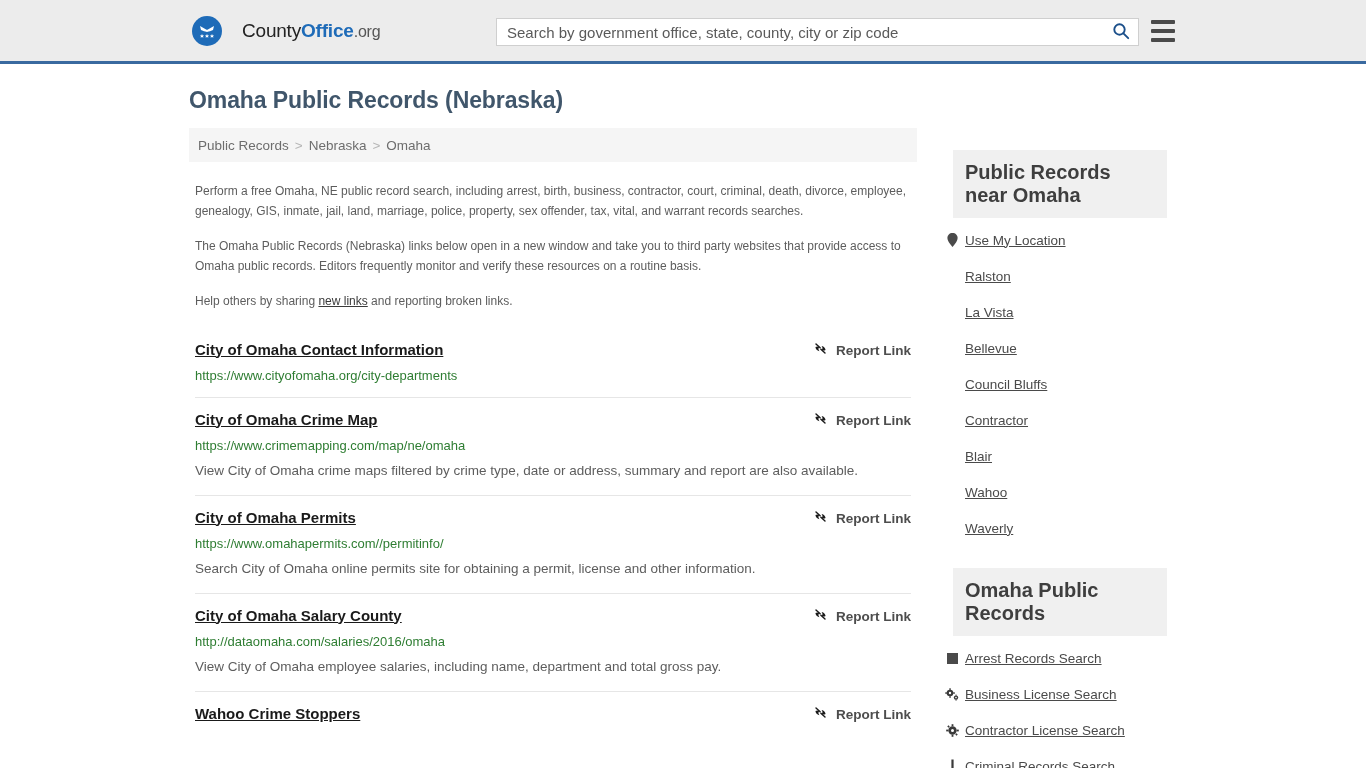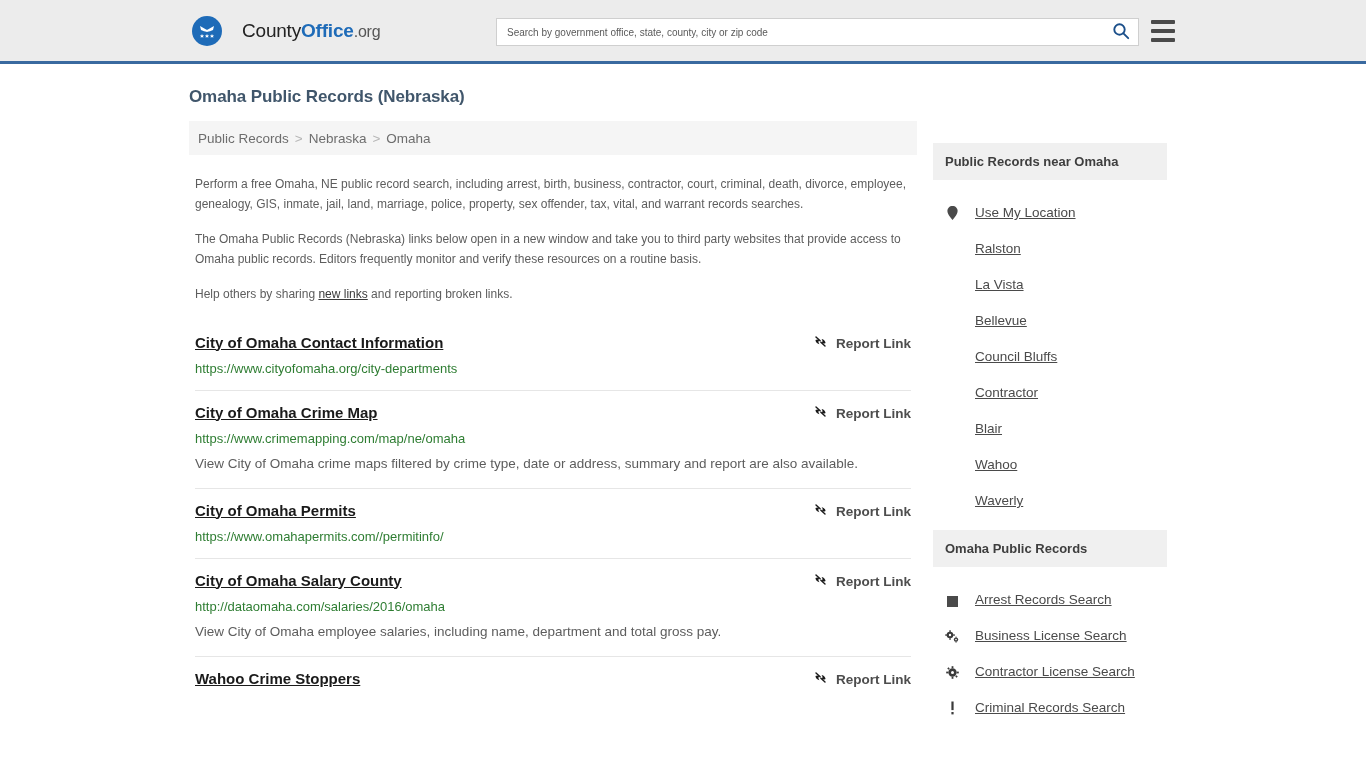--- a/index.html
+++ b/index.html
@@ -59,21 +59,21 @@
     display: flex;
     align-items: center;
   }
   .search-input {
     flex: 1 1 auto;
     border: 0;
     outline: none;
     height: 42px;
     padding: 16px 10px;
     font-family: "Liberation Sans", sans-serif;
-    font-size: 10px;
+    font-size: 15px;
     color: #333333;
     background: transparent;
   }
   .search-input::placeholder { color: #5a5a5a; opacity: 1; }
   .search-btn {
     border: 0; background: transparent;
     width: 34px; height: 26px;
     display: flex; align-items: center; justify-content: center;
     cursor: pointer; padding: 0;
   }
@@ -104,21 +104,21 @@
   }
   .content-row {
     display: flex;
     align-items: flex-start;
     gap: 16px;
   }
   .main-col { width: 728px; flex: 0 0 728px; }
   .side-col { width: 234px; flex: 0 0 234px; }
 
   .page-title {
-    font-size: 17px;
+    font-size: 23px;
     font-weight: bold;
     color: #40566b;
     margin: 23px 0 14px 0;
     letter-spacing: -0.1px;
   }
 
   .breadcrumb {
     background: #f5f5f5;
     height: 34px;
     display: flex;
@@ -190,31 +190,32 @@
     font-size: 13.5px;
     color: #5d5d5d;
     margin-top: 6px;
     line-height: 22px;
   }
 
   
   .side-box { margin-bottom: 0; }
   .side-title {
     background: #f0f0f0;
-    font-size: 13px;
+    font-size: 20px;
     font-weight: bold;
     color: #3e3e3e;
     padding: 11px 12px;
     margin-top: 22px;
+    margin-left: 20px;
   }
   .side-list { list-style: none; margin: 0; padding: 4px 0 0 12px; }
   .side-list li {
     display: flex;
-    align-items: flex-end;
-    gap: 16px;
+    align-items: center;
+    gap: 6px;
     height: 36px;
   }
   .side-list li .ico {
     width: 14px;
     flex: 0 0 14px;
     display: flex;
     align-items: center;
     justify-content: center;
     color: #4a4a4a;
   }
@@ -334,20 +335,21 @@
                   <span><svg width="15" height="15" viewBox="0 0 16 16" aria-hidden="true">
                       <path d="M3.2 3.2 q2.2 2.0 4.4 4.0" stroke="#1a1a1a" stroke-width="1.5" fill="none" stroke-linecap="round"></path>
                       <path d="M2.6 6.4 q0.4 3.4 4.2 4.4 q-2.0 -2.4 -0.3 -4.4 q-1.9 -1.2 -3.9 0 z" fill="#1a1a1a"></path>
                       <path d="M13.4 9.6 q-0.4 -3.4 -4.2 -4.4 q2.0 2.4 0.3 4.4 q1.9 1.2 3.9 0 z" fill="#1a1a1a"></path>
                       <path d="M12.8 12.8 q-2.2 -2.0 -4.4 -4.0" stroke="#1a1a1a" stroke-width="1.5" fill="none" stroke-linecap="round"></path>
                     </svg></span>
                   <span class="rl-text">Report Link</span>
                 </a>
               </div>
               <div class="link-url">https://www.omahapermits.com//permitinfo/</div>
+              <div class="link-desc">Search City of Omaha online permits site for obtaining a permit, license and other information.</div>
             </div>
             <div class="link-item">
               <div class="link-head">
                 <a class="link-title" href="#">City of Omaha Salary County</a>
                 <a class="report-link" href="#">
                   <span><svg width="15" height="15" viewBox="0 0 16 16" aria-hidden="true">
                       <path d="M3.2 3.2 q2.2 2.0 4.4 4.0" stroke="#1a1a1a" stroke-width="1.5" fill="none" stroke-linecap="round"></path>
                       <path d="M2.6 6.4 q0.4 3.4 4.2 4.4 q-2.0 -2.4 -0.3 -4.4 q-1.9 -1.2 -3.9 0 z" fill="#1a1a1a"></path>
                       <path d="M13.4 9.6 q-0.4 -3.4 -4.2 -4.4 q2.0 2.4 0.3 4.4 q1.9 1.2 3.9 0 z" fill="#1a1a1a"></path>
                       <path d="M12.8 12.8 q-2.2 -2.0 -4.4 -4.0" stroke="#1a1a1a" stroke-width="1.5" fill="none" stroke-linecap="round"></path>

